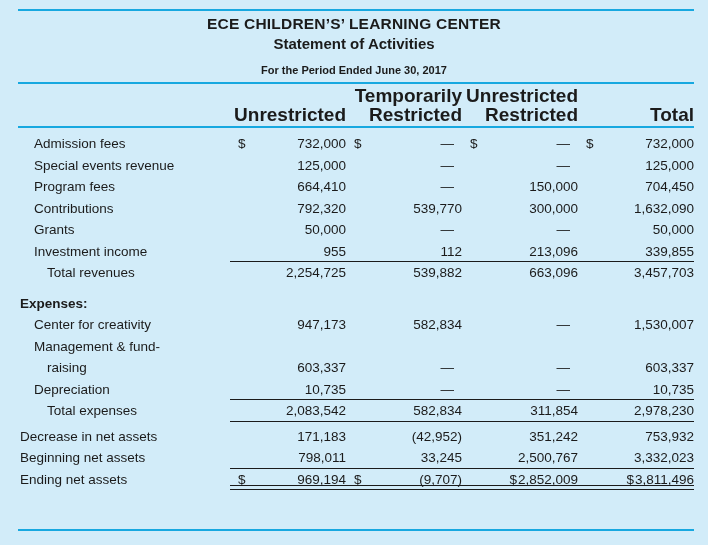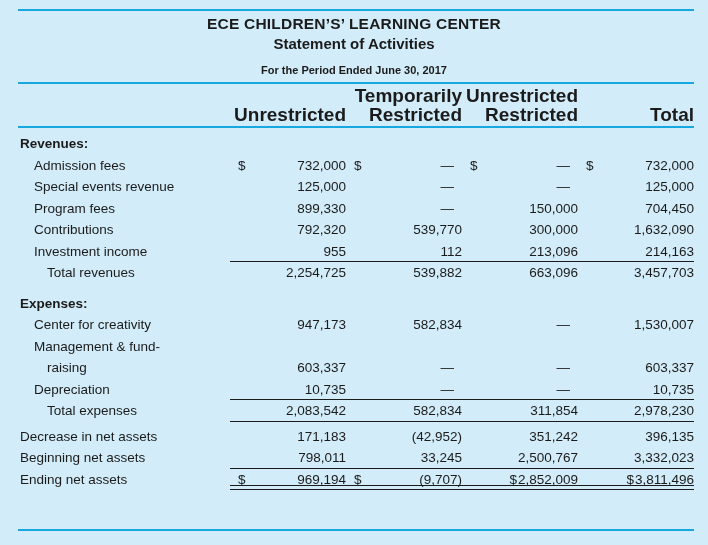--- a/index.html
+++ b/index.html
@@ -178,27 +178,20 @@
           <span class="l2"></span>
           <span class="l2">Total</span>
         </th>
       </tr>
     </thead>
     <tbody>
       <tr class="spacer">
           <td colspan="5"></td>
         </tr>
 
-      <tr>
-        <td class="lbl section">Revenues:</td>
-        <td class="num"></td>
-        <td class="num"></td>
-        <td class="num"></td>
-        <td class="num tot"></td>
-      </tr>
 
       <tr>
         <td class="lbl item">Admission fees</td>
         <td class="num">
           <span class="cellbox">
               <span class="cur">$</span>
               <span class="fig">732,000</span>
             </span>
         </td>
         <td class="num">
@@ -242,21 +235,21 @@
             <span class="cellbox">
               <span class="fig">125,000</span>
             </span>
           </td>
       </tr>
 
       <tr>
         <td class="lbl item">Program fees</td>
         <td class="num">
             <span class="cellbox">
-              <span class="fig">899,330</span>
+              <span class="fig">664,410</span>
             </span>
           </td>
         <td class="num">
             <span class="cellbox">
               <span class="dash">—</span>
             </span>
           </td>
         <td class="num">
             <span class="cellbox">
               <span class="fig">150,000</span>
@@ -286,41 +279,64 @@
               <span class="fig">300,000</span>
             </span>
           </td>
         <td class="num tot">
             <span class="cellbox">
               <span class="fig">1,632,090</span>
             </span>
           </td>
       </tr>
 
+      <tr>
+        <td class="lbl item">Grants</td>
+        <td class="num">
+            <span class="cellbox">
+              <span class="fig">50,000</span>
+            </span>
+          </td>
+        <td class="num">
+            <span class="cellbox">
+              <span class="dash">—</span>
+            </span>
+          </td>
+        <td class="num">
+            <span class="cellbox">
+              <span class="dash">—</span>
+            </span>
+          </td>
+        <td class="num tot">
+            <span class="cellbox">
+              <span class="fig">50,000</span>
+            </span>
+          </td>
+      </tr>
 
       <tr>
         <td class="lbl item">Investment income</td>
         <td class="num ul-single">
             <span class="cellbox">
               <span class="fig">955</span>
             </span>
           </td>
         <td class="num ul-single">
             <span class="cellbox">
               <span class="fig">112</span>
             </span>
           </td>
         <td class="num ul-single">
             <span class="cellbox">
               <span class="fig">213,096</span>
             </span>
           </td>
         <td class="num tot ul-single">
             <span class="cellbox">
-              <span class="fig">214,163</span>
+              <span class="fig">339,855</span>
             </span>
           </td>
       </tr>
 
       <tr>
         <td class="lbl subtotal">Total revenues</td>
         <td class="num">
             <span class="cellbox">
               <span class="fig">2,254,725</span>
             </span>
@@ -475,21 +491,21 @@
               <span class="fig">(42,952)</span>
             </span>
           </td>
         <td class="num">
             <span class="cellbox">
               <span class="fig">351,242</span>
             </span>
           </td>
         <td class="num tot">
             <span class="cellbox">
-              <span class="fig">396,135</span>
+              <span class="fig">753,932</span>
             </span>
           </td>
       </tr>
 
       <tr>
         <td class="lbl bold">Beginning net assets</td>
         <td class="num ul-single">
             <span class="cellbox">
               <span class="fig">798,011</span>
             </span>

